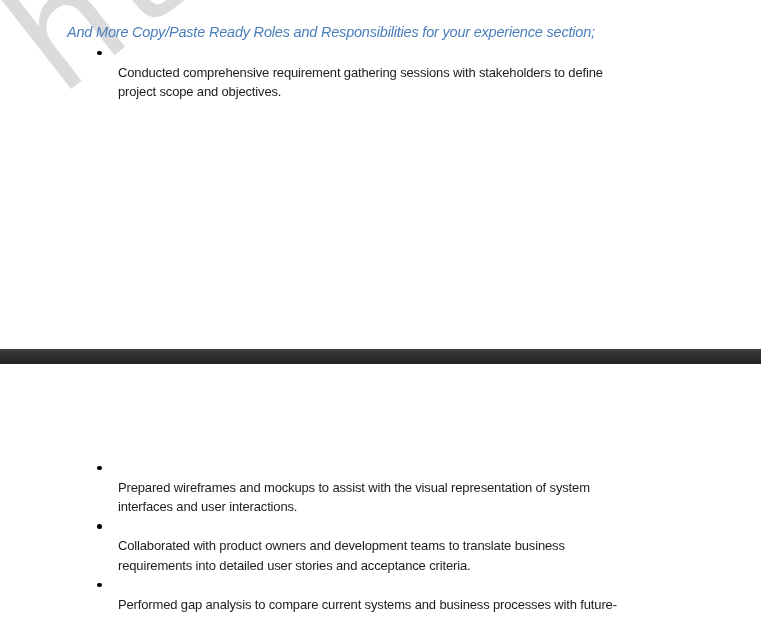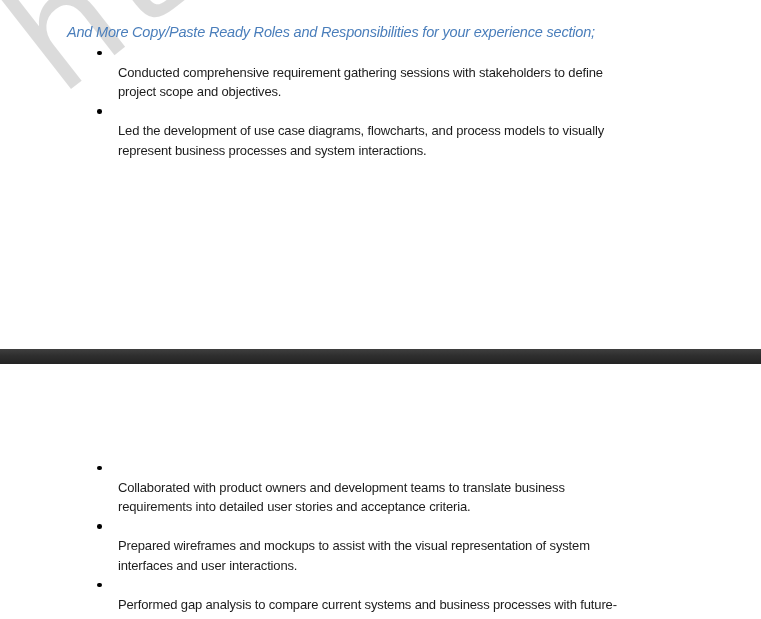--- a/index.html
+++ b/index.html
@@ -92,38 +92,34 @@
   <ul class="bullet-list" id="list-page1">
 
       <li>
         <span>Conducted comprehensive requirement gathering sessions with stakeholders to define
 project scope and objectives.</span>
       </li>
 
 
 
 
-      <li>
-        <span>Led the development of use case diagrams, flowcharts, and process models to visually
-represent business processes and system interactions.</span>
-      </li>
     </ul>
 
   <div class="page-break-bar"></div>
 
   <ul class="bullet-list" id="list-page2">
 
       <li>
-        <span>Collaborated with product owners and development teams to translate business
-requirements into detailed user stories and acceptance criteria.</span>
+        <span>Prepared wireframes and mockups to assist with the visual representation of system
+interfaces and user interactions.</span>
       </li>
 
       <li>
-        <span>Prepared wireframes and mockups to assist with the visual representation of system
-interfaces and user interactions.</span>
+        <span>Collaborated with product owners and development teams to translate business
+requirements into detailed user stories and acceptance criteria.</span>
       </li>
 
       <li>
         <span>Performed gap analysis to compare current systems and business processes with future-
 state requirements.</span>
       </li>
 
     </ul>
 
 </div>

